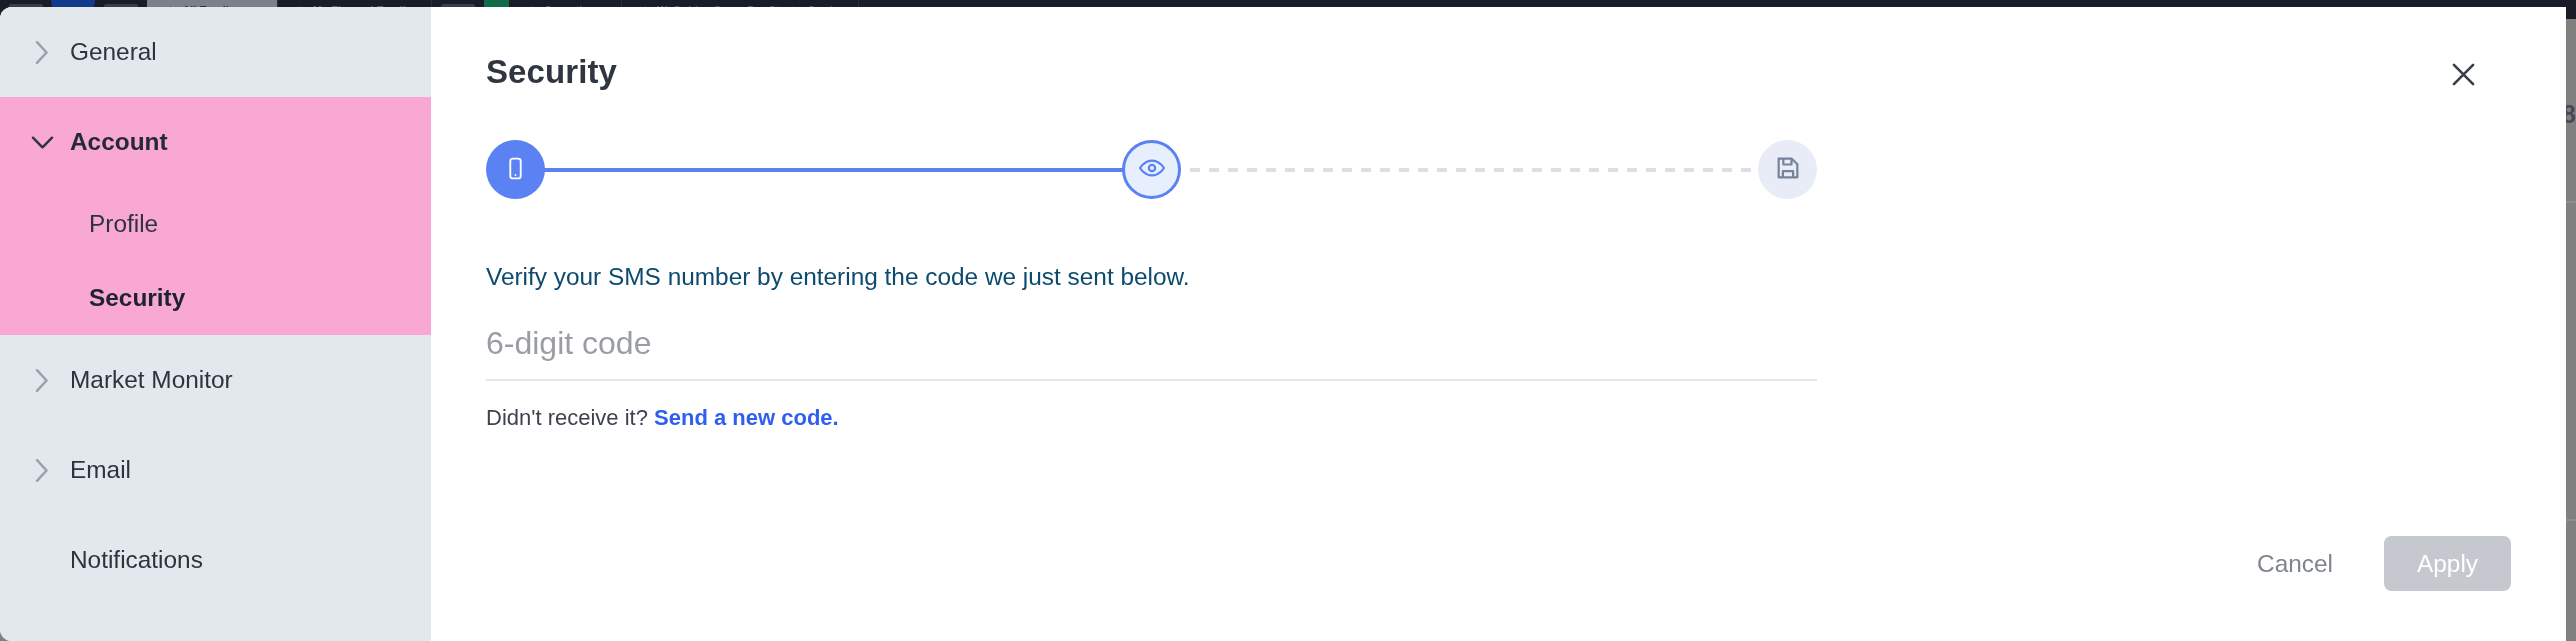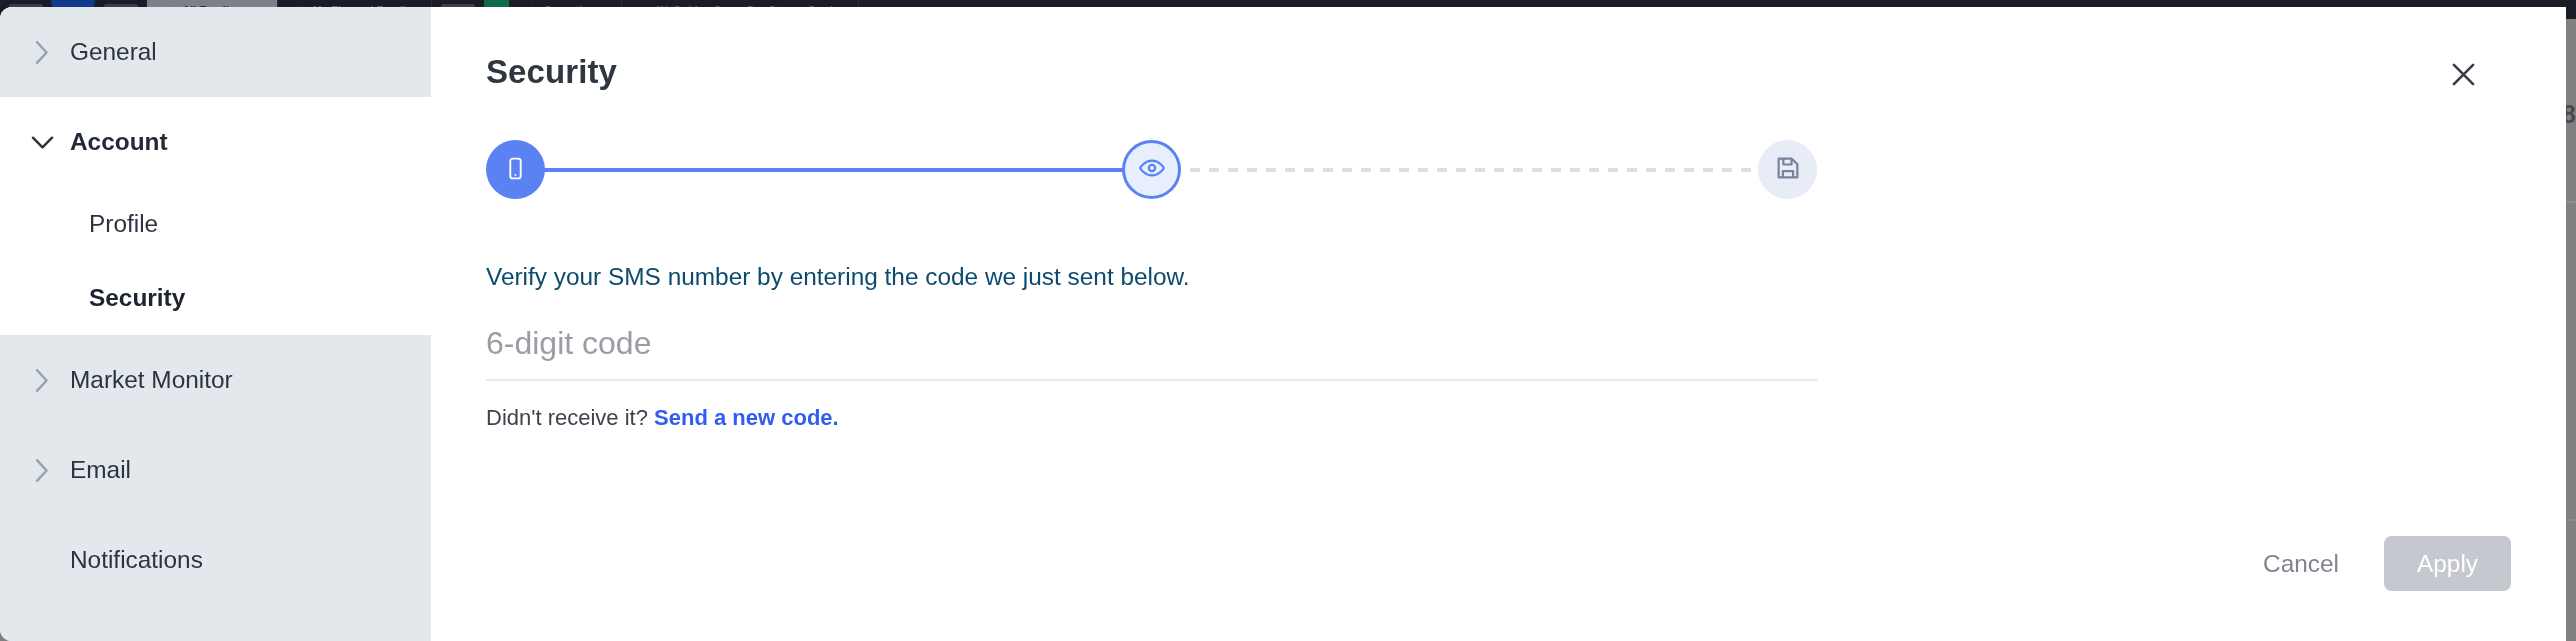--- a/index.html
+++ b/index.html
@@ -105,21 +105,21 @@
     width: 431px;
     flex: 0 0 431px;
     background: #e2e8ec;
     padding-top: 0;
     position: relative;
   }
   .nav-group {
     background: #e2e8ec;
   }
   .nav-group.expanded {
-    background: #ffffff;
+    background: #f9a8d4;
   }
   .nav-row {
     height: 90px;
     display: flex;
     align-items: center;
     padding-left: 30px;
     cursor: pointer;
   }
   .nav-row .chev {
     width: 25px;
@@ -255,21 +255,21 @@
     text-decoration: none;
     cursor: pointer;
   }
 
   #actions {
     position: absolute;
     right: 55px;
     top: 529px;
     display: flex;
     align-items: center;
-    gap: 20px;
+    gap: 26px;
   }
   #cancel-button {
     background: transparent;
     border: 0;
     font-family: "Liberation Sans", sans-serif;
     font-size: 24.4px;
     color: #80848f;
     padding: 13.3px 25px;
     cursor: pointer;
   }

